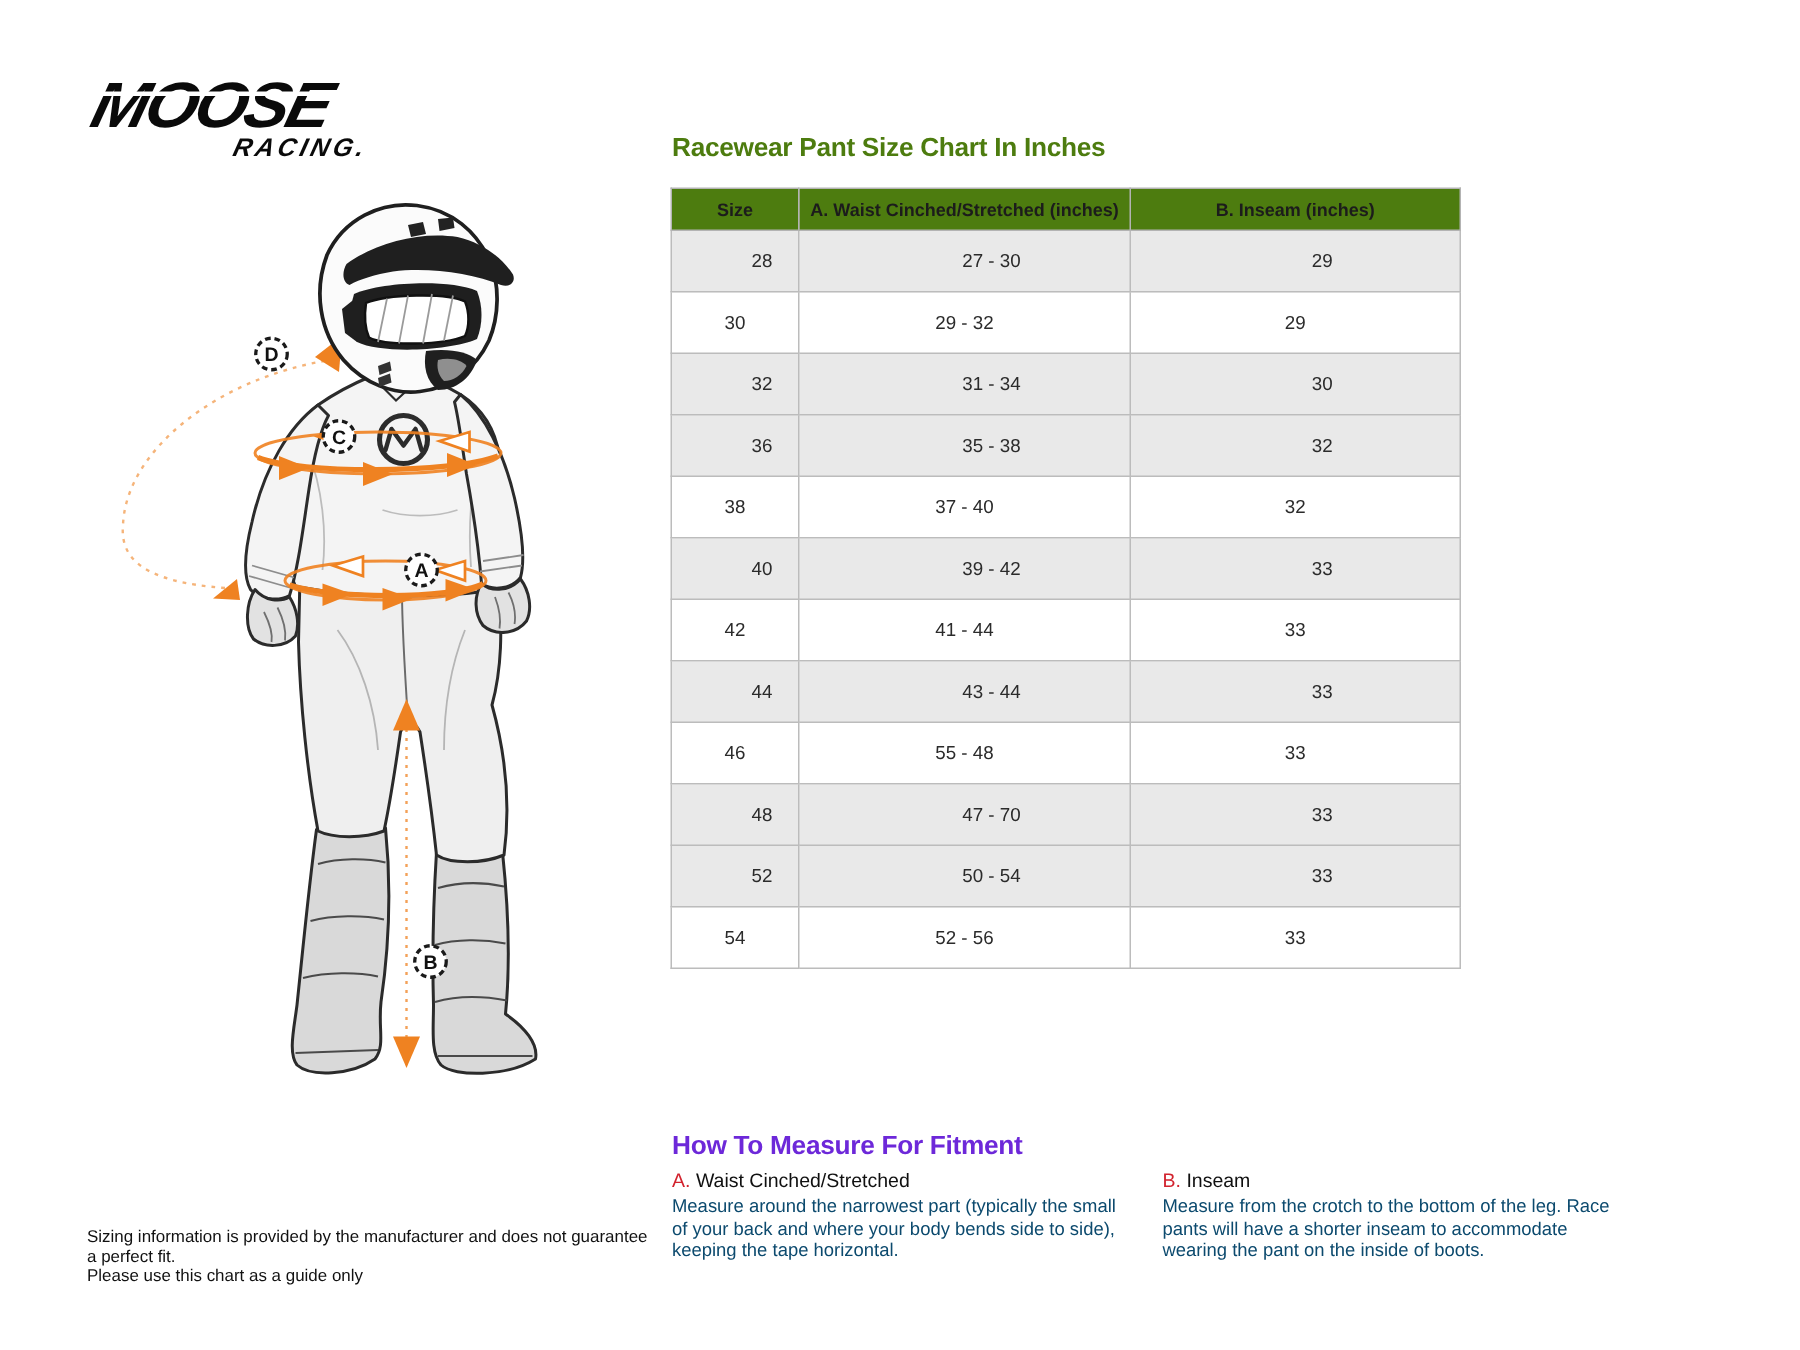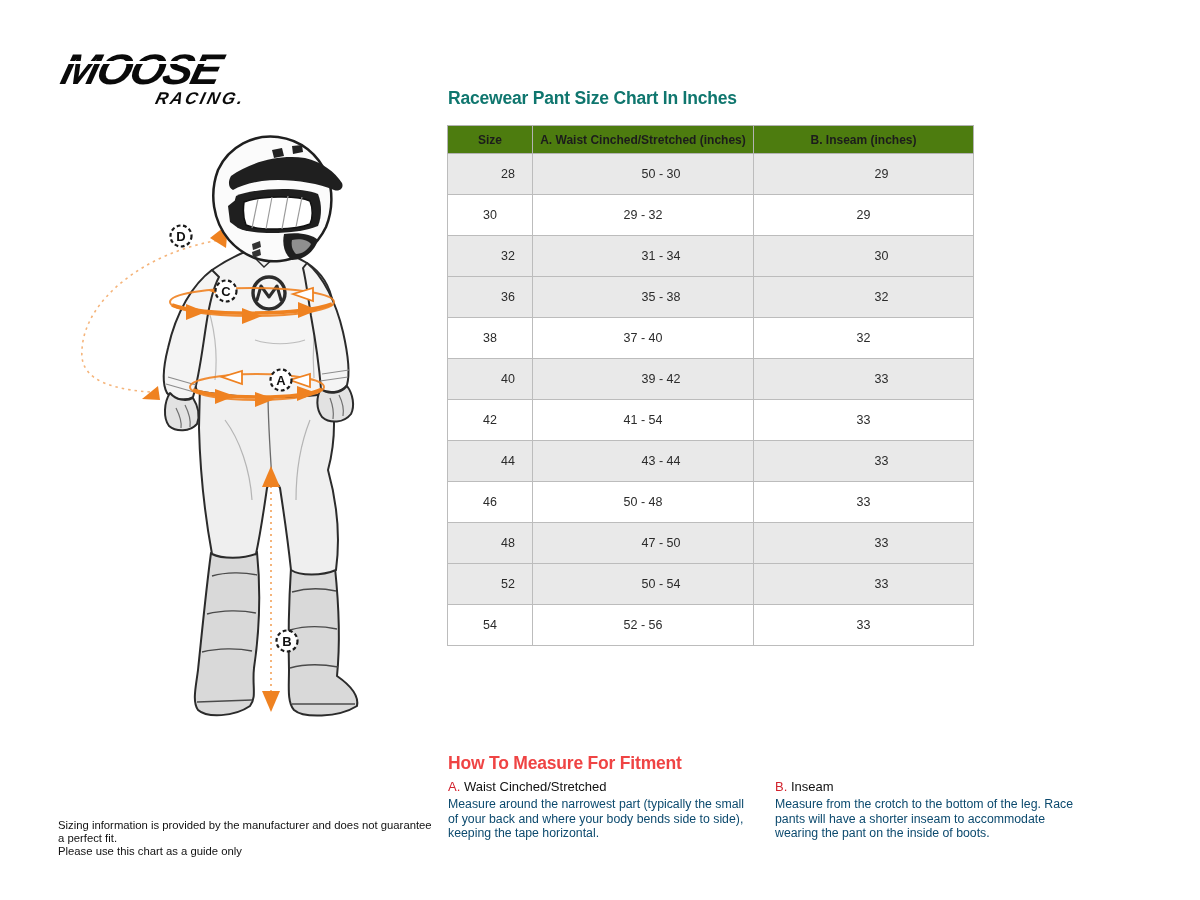--- a/index.html
+++ b/index.html
@@ -22,25 +22,25 @@
   }
   .logo-sub {
     font-weight: 700; font-style: italic; font-size: 17px; letter-spacing: 2.5px;
     color: #0a0a0a; text-align: right; margin-top: -2px; padding-right: 4px;
     transform: skewX(-14deg);
   }
 
   
   .chart-title {
     position: absolute; left: 448px; top: 88px;
-    font-size: 17.5px; font-weight: 700; color: #0f766e; letter-spacing: -0.2px;
+    font-size: 17.5px; font-weight: 700; color: #4d7c0f; letter-spacing: -0.2px;
   }
   .measure-title {
     position: absolute; left: 448px; top: 753px;
-    font-size: 17.5px; font-weight: 700; color: #ef4444; letter-spacing: -0.2px;
+    font-size: 17.5px; font-weight: 700; color: #6d28d9; letter-spacing: -0.2px;
   }
 
   
   .size-table {
     position: absolute; left: 447px; top: 125px; width: 526px;
     border-collapse: collapse; table-layout: fixed;
     border: 1px solid #8d8d8d;
   }
   .size-table th {
     height: 28px; font-size: 12px; font-weight: 700; color: #1c1c1c;
@@ -91,21 +91,21 @@
   <thead>
     <tr>
       <th>Size</th>
       <th>A. Waist Cinched/Stretched (inches)</th>
       <th>B. Inseam (inches)</th>
     </tr>
   </thead>
   <tbody>
       <tr class="alt">
     <td>28</td>
-    <td>50 - 30</td>
+    <td>27 - 30</td>
     <td>29</td>
   </tr>
       <tr>
     <td>30</td>
     <td>29 - 32</td>
     <td>29</td>
   </tr>
       <tr class="alt">
     <td>32</td>
     <td>31 - 34</td>
@@ -121,36 +121,36 @@
     <td>37 - 40</td>
     <td>32</td>
   </tr>
       <tr class="alt">
     <td>40</td>
     <td>39 - 42</td>
     <td>33</td>
   </tr>
       <tr>
     <td>42</td>
-    <td>41 - 54</td>
+    <td>41 - 44</td>
     <td>33</td>
   </tr>
       <tr class="alt">
     <td>44</td>
     <td>43 - 44</td>
     <td>33</td>
   </tr>
       <tr>
     <td>46</td>
-    <td>50 - 48</td>
+    <td>55 - 48</td>
     <td>33</td>
   </tr>
       <tr class="alt">
     <td>48</td>
-    <td>47 - 50</td>
+    <td>47 - 70</td>
     <td>33</td>
   </tr>
       <tr class="alt">
     <td>52</td>
     <td>50 - 54</td>
     <td>33</td>
   </tr>
       <tr>
     <td>54</td>
     <td>52 - 56</td>

